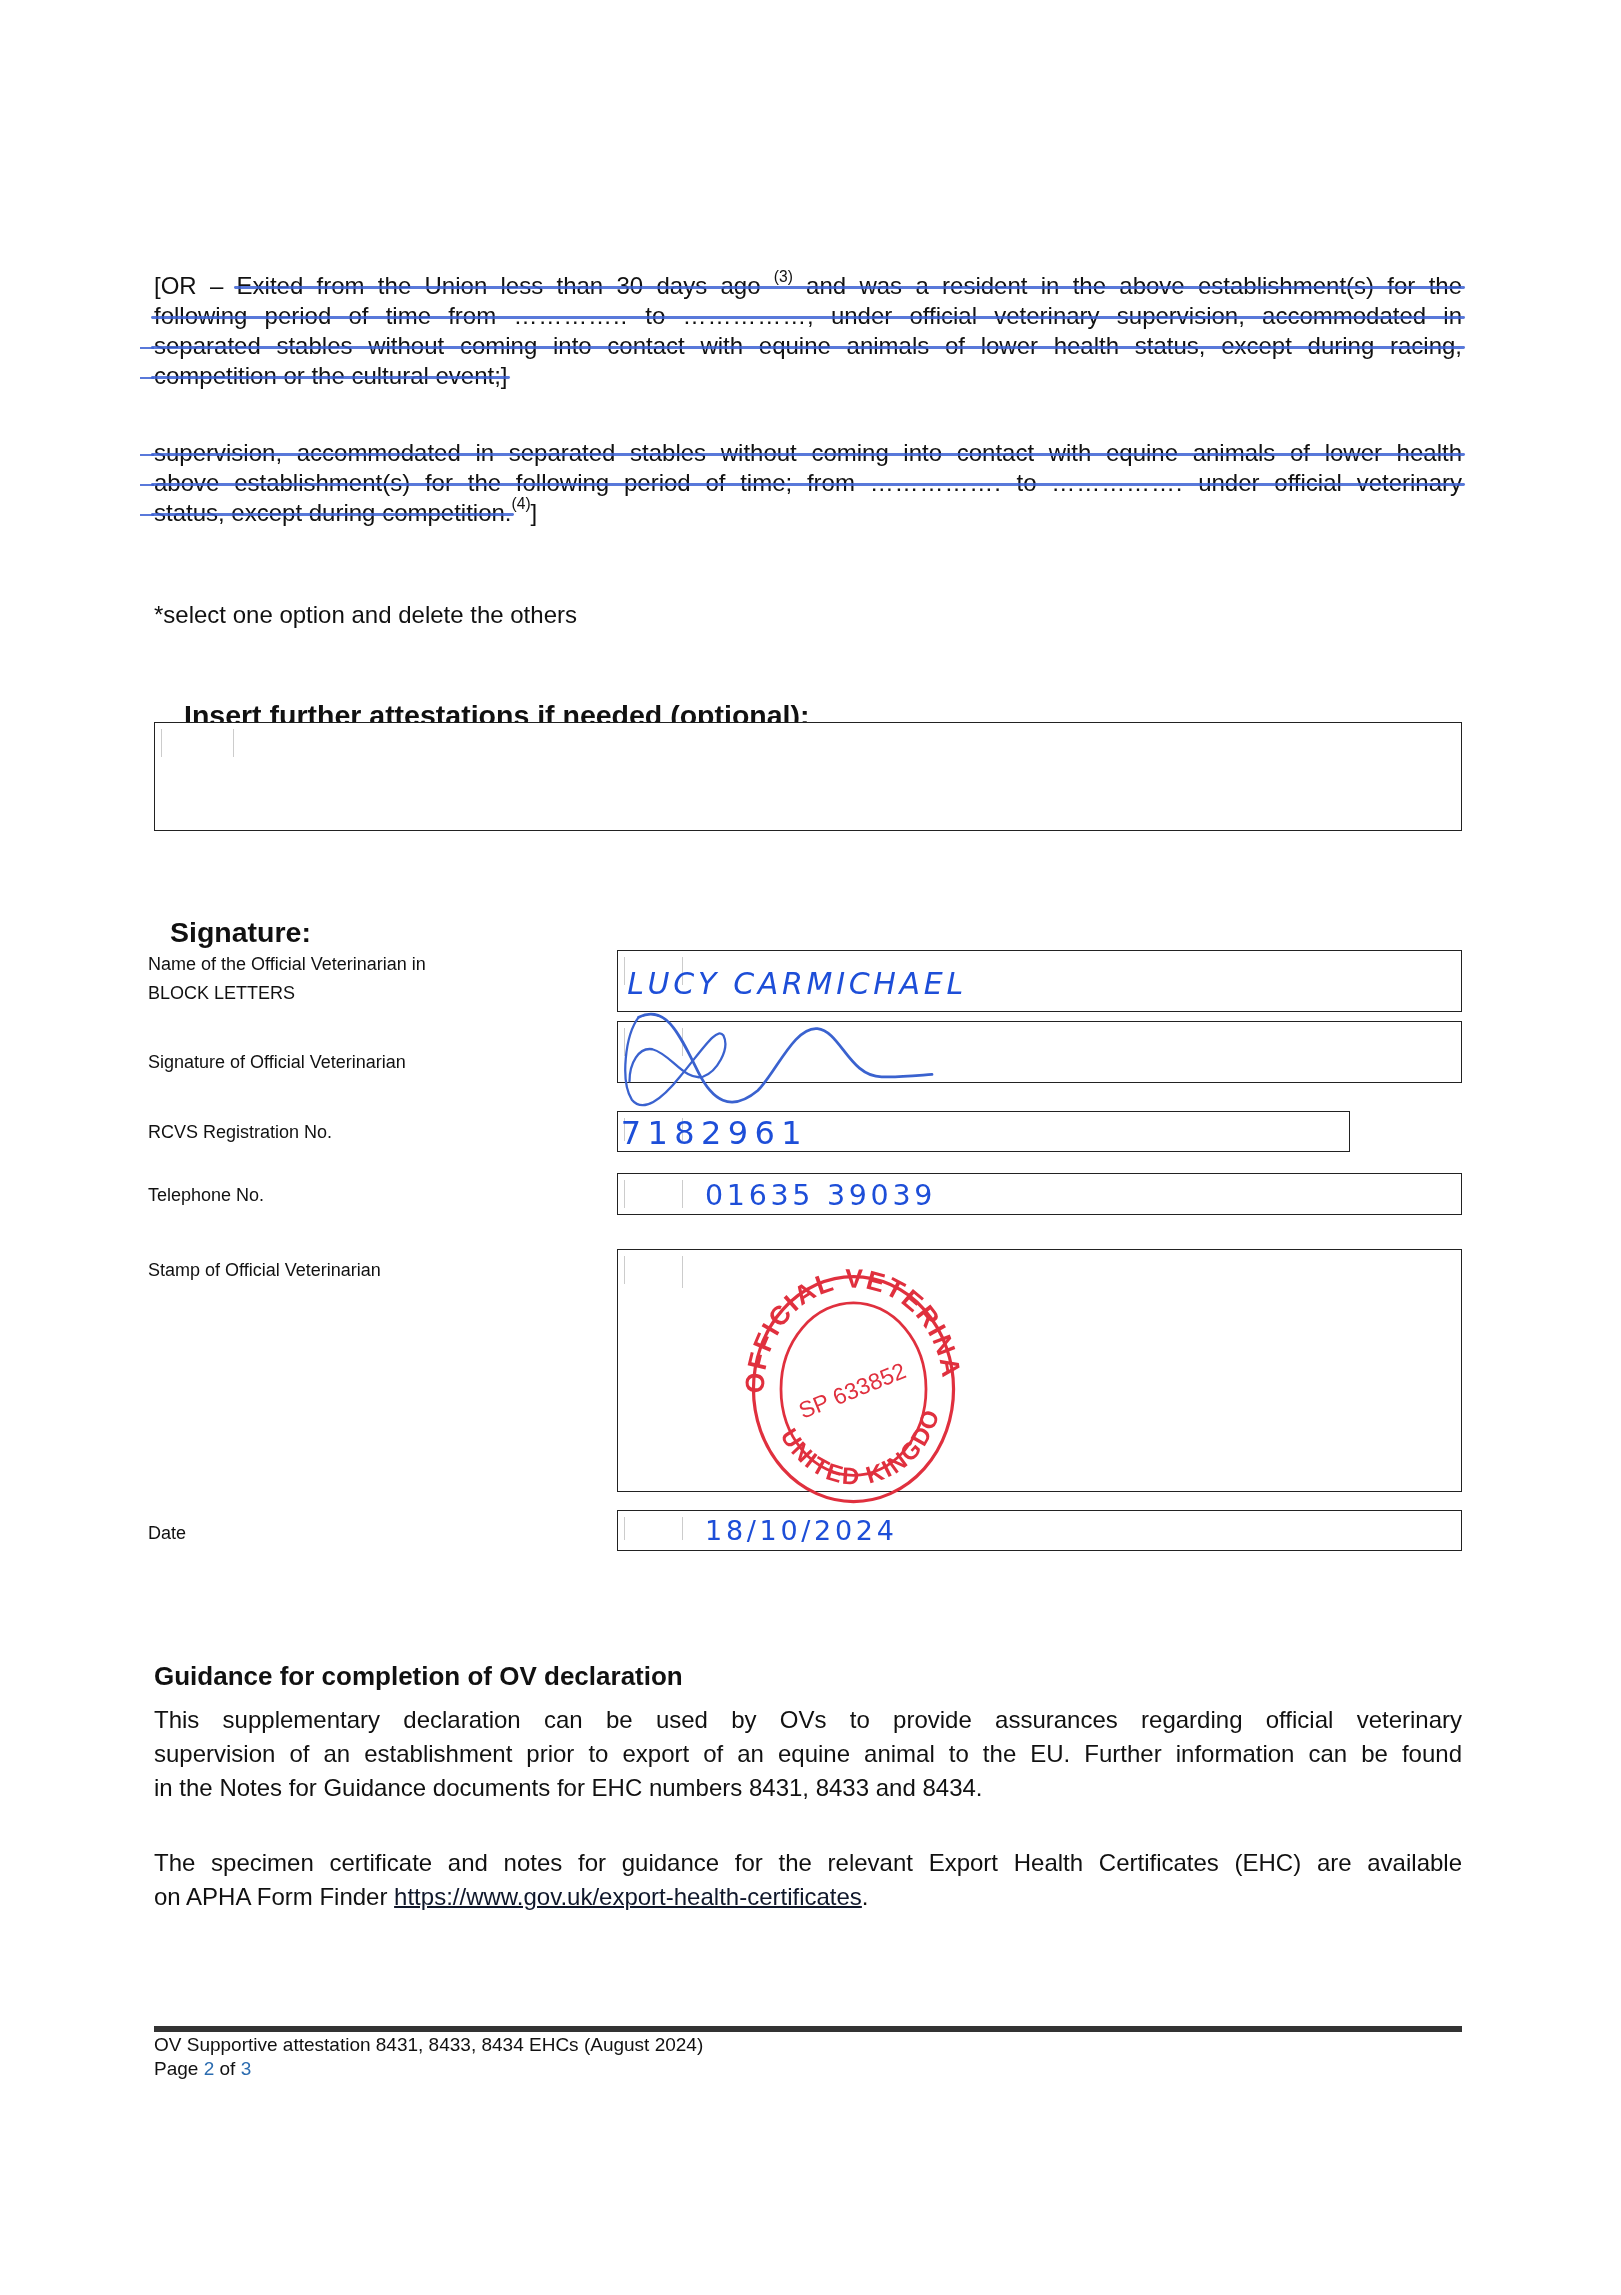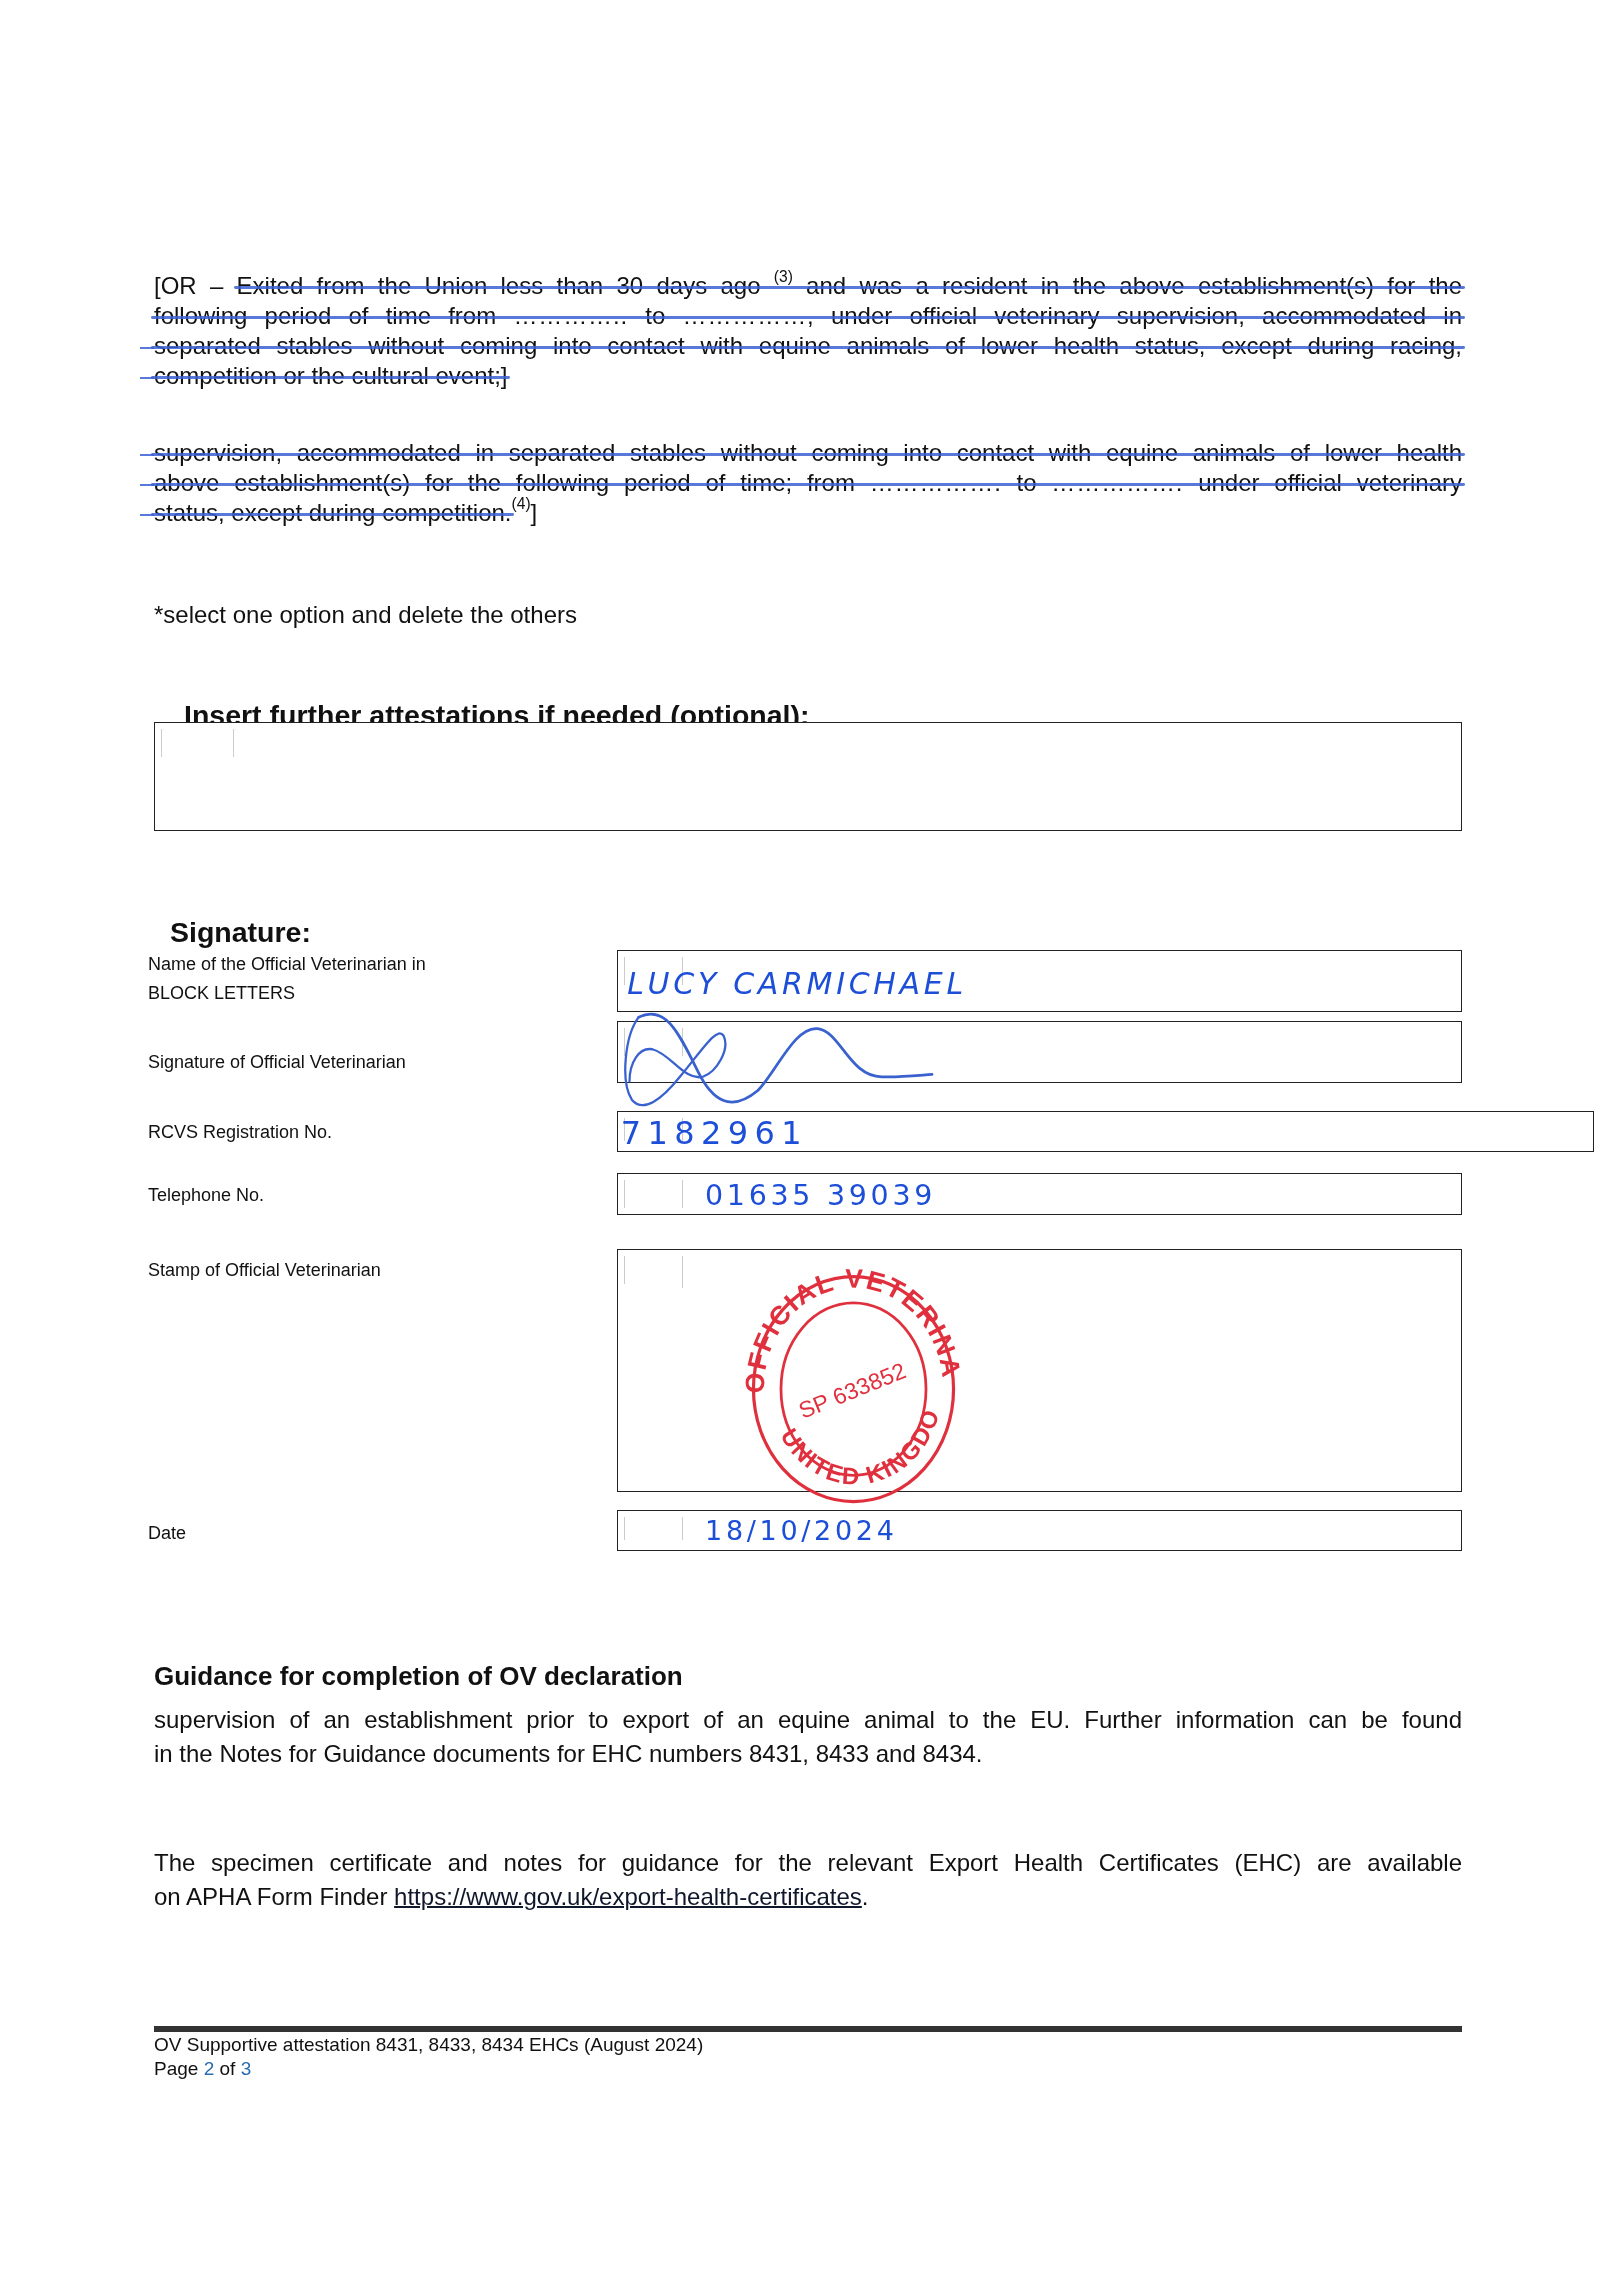--- a/index.html
+++ b/index.html
@@ -71,21 +71,21 @@
 <div class="box" style="left:617px; top:1021px; width:845px; height:62px;">
   <span class="tick1"></span>
   <span class="tick2" style="left:64px;"></span>
 </div>
 <svg class="abs" style="left:611px; top:1008px;" width="367" height="110" viewBox="0 0 800 240">
   <path d="M60 20 C 120 -10, 150 60, 190 140 C 220 200, 260 230, 320 180 C 360 140, 400 40, 450 45 C 500 50, 520 150, 590 150 C 620 152, 660 148, 700 145" fill="none" stroke="#3a62cf" stroke-width="6" stroke-linecap="round"></path>
   <path d="M60 20 C 30 60, 20 160, 45 200 C 70 230, 110 200, 150 150 C 200 90, 230 40, 245 60 C 260 90, 230 140, 200 150 C 160 160, 130 100, 90 90 C 60 85, 40 120, 40 160" fill="none" stroke="#3a62cf" stroke-width="5" stroke-linecap="round"></path>
 </svg>
 
 <div class="label" style="top:1118px;">RCVS Registration No.</div>
-<div class="box" style="left:617px; top:1111px; width:977px; height:41px;">
+<div class="box" style="left:617px; top:1111px; width:733px; height:41px;">
   <span class="tick1" style="height:23px;"></span>
   <span class="tick2" style="left:64px; height:23px;"></span>
   <span class="hand" style="left:2.8px; top:1.8px; font-size:32px; font-style:normal; letter-spacing:6.4px;">7182961</span>
 </div>
 
 <div class="label" style="top:1181px;">Telephone No.</div>
 <div class="box" style="left:617px; top:1173px; width:845px; height:42px;">
   <span class="tick1" style="height:27.5px;"></span>
   <span class="tick2" style="left:64px; height:27.5px;"></span>
   <span class="hand" style="left:87px; top:4.6px; font-size:28.5px; font-style:normal;">01635 39039</span>
@@ -114,20 +114,21 @@
 
 <div class="label" style="top:1519px;">Date</div>
 <div class="box" style="left:617px; top:1510px; width:845px; height:41px;">
   <span class="tick1" style="height:23px;"></span>
   <span class="tick2" style="left:64px; height:23px;"></span>
   <span class="hand" style="left:87px; top:3.7px; font-size:27px; font-style:normal;">18/10/2024</span>
 </div>
 
 <div class="abs" style="left:154px; top:1661px; font-size:26px; font-weight:bold;">Guidance for completion of OV declaration</div>
 <div class="para" style="top:1703px; font-size:24px; line-height:34px;">
+  <span class="line just">This supplementary declaration can be used by OVs to provide assurances regarding official veterinary</span>
   <span class="line just">supervision of an establishment prior to export of an equine animal to the EU. Further information can be found</span>
   <span class="line">in the Notes for Guidance documents for EHC numbers 8431, 8433 and 8434.</span>
 </div>
 <div class="para" style="top:1846px; font-size:24px; line-height:34px;">
   <span class="line just">The specimen certificate and notes for guidance for the relevant Export Health Certificates (EHC) are available</span>
   <span class="line"><span>on APHA Form Finder </span><a class="link" href="#">https://www.gov.uk/export-health-certificates</a><span>.</span></span>
 </div>
 
 <div class="footer-rule"></div>
 <div class="footer" style="top:2033px;">

